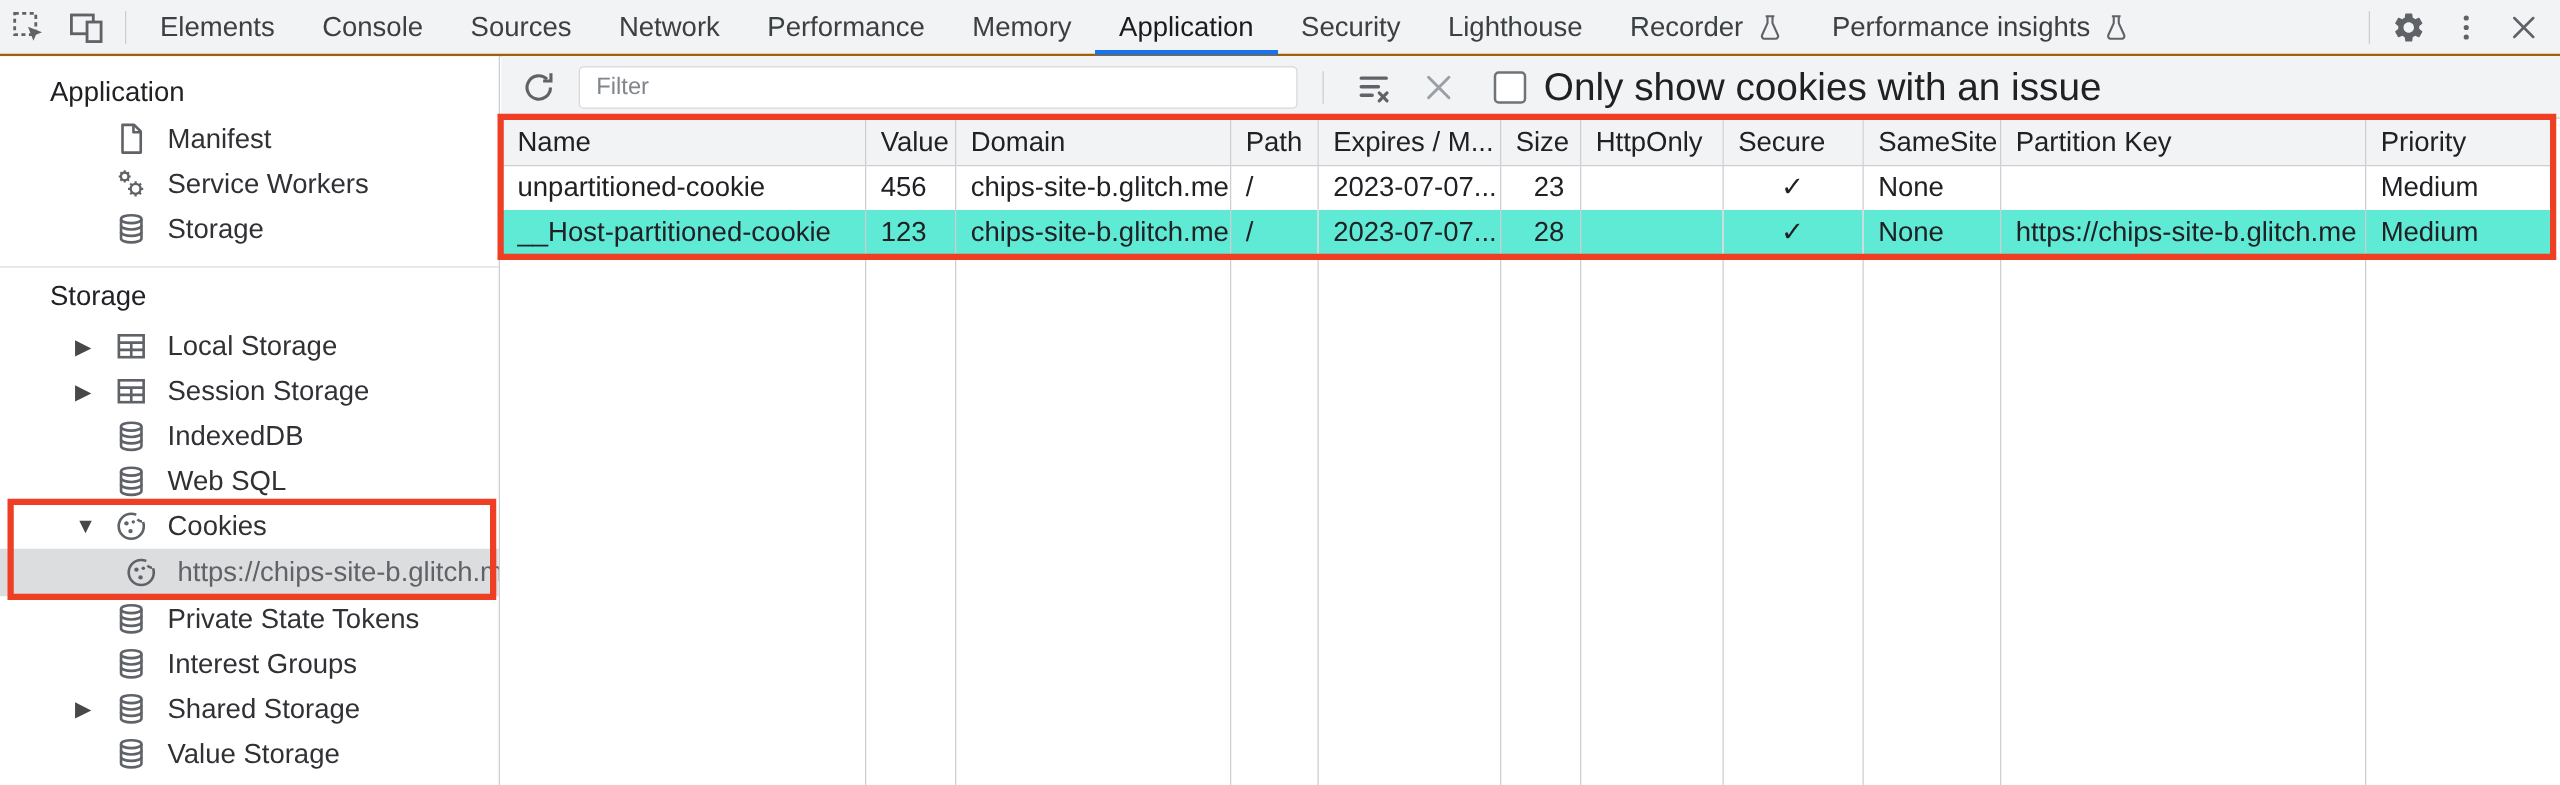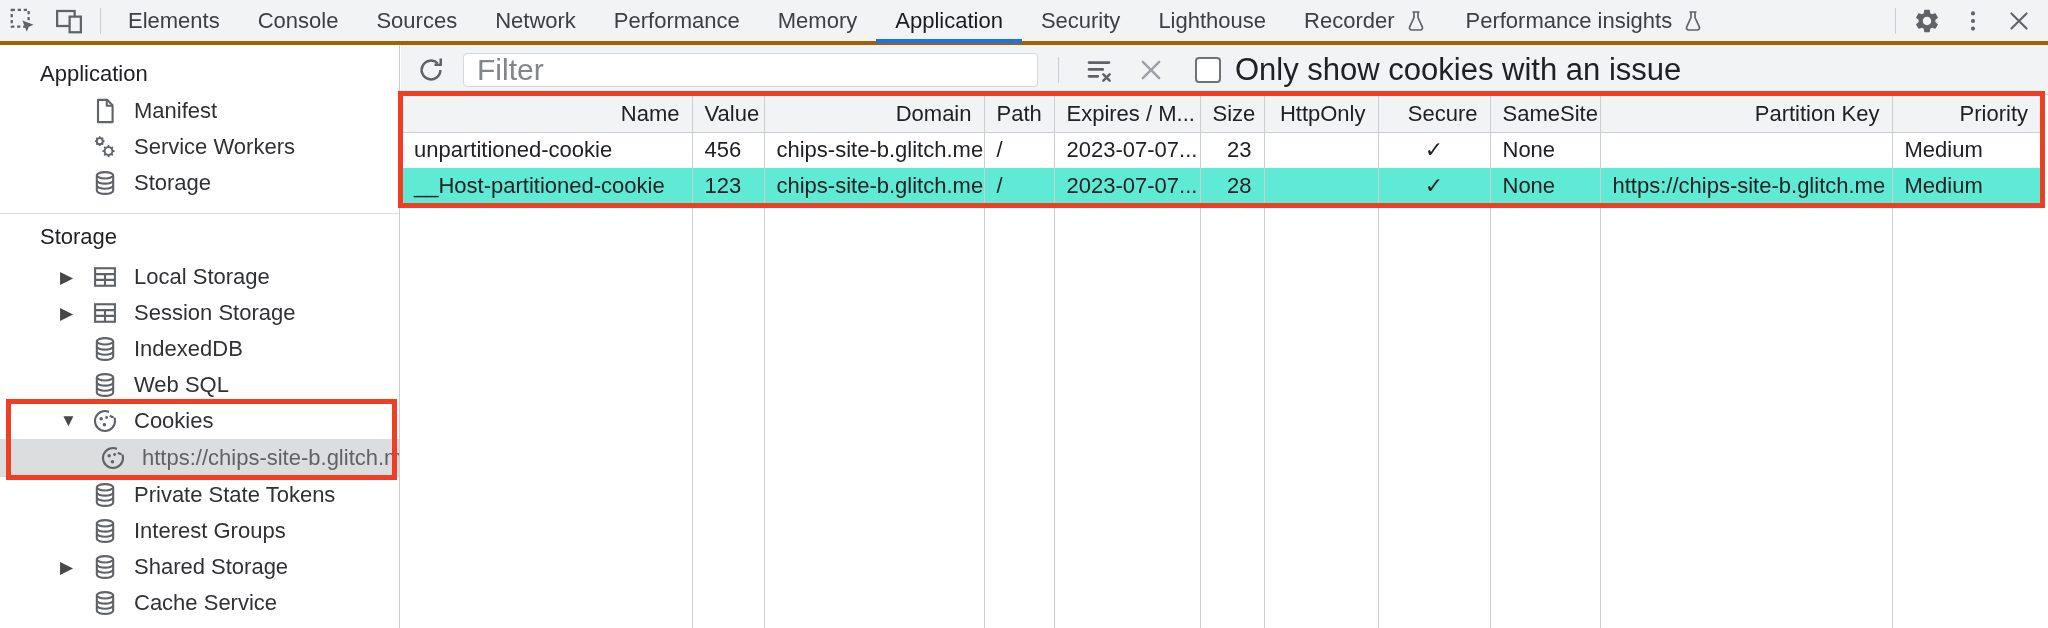--- a/index.html
+++ b/index.html
@@ -4,21 +4,21 @@
 <style>
   * { margin:0; padding:0; box-sizing:border-box; }
   html,body { background:#fff; }
   .page {
     position:relative; width:2048px; height:628px; overflow:hidden;
     font-family:"Liberation Sans", sans-serif; color:#202124; background:#fff;
   }
   
   .tabbar {
     position:absolute; left:0; top:0; width:2048px; height:45px;
-    background:#f1f3f4; border-bottom:4px solid #a16207;
+    background:#f1f3f4; border-bottom:2px solid #a16207;
     display:flex; align-items:center;
   }
   .icon-btn {
     width:46px; height:44px; display:flex; align-items:center; justify-content:center;
     flex:0 0 auto; cursor:pointer;
   }
   .vdiv { width:1px; height:26px; background:#cbcdd1; margin:0 8px; flex:0 0 auto; }
   .tab {
     height:44px; padding:0 19px; display:flex; align-items:center; gap:9px;
     font-size:22px; color:#3c4043; white-space:nowrap; cursor:pointer; flex:0 0 auto;
@@ -40,37 +40,37 @@
   .side-item.child { padding-left:98px; height:38px; }
   .side-item.selected { background:#dcdddf; color:#5f6368; }
   
   .main { position:absolute; left:401px; top:45px; width:1647px; height:583px; background:#fff; }
   .toolbar {
     height:50px; background:#f1f3f4; border-bottom:1px solid #cbcdd1;
     display:flex; align-items:center; padding:0 10px; gap:12px;
   }
   .filter-input {
     width:575px; height:34px; border:1px solid #d5d7da; border-radius:4px;
-    font-family:"Liberation Sans", sans-serif; font-size:30px; padding:0 13px;
+    font-family:"Liberation Sans", sans-serif; font-size:19px; padding:0 13px;
     color:#202124; background:#fff; outline:none;
   }
   .filter-input::placeholder { color:#80868b; }
   .checkbox {
     width:26px; height:26px; border:2px solid #6f7276; border-radius:4px;
     background:#fff; margin-left:12px; flex:0 0 auto; cursor:pointer;
   }
   .check-label { font-size:31px; color:#202124; margin-left:2px; cursor:default; }
   
   .gridarea { position:absolute; left:1px; top:51px; right:8px; bottom:0; }
   table.grid {
     width:100%; height:100%; border-collapse:collapse; table-layout:fixed;
     font-size:22px; color:#202124;
   }
   table.grid th {
-    height:36px; background:#f1f3f4; font-weight:400; text-align:right;
+    height:36px; background:#f1f3f4; font-weight:400; text-align:left;
     padding:0 12px; border-right:1px solid #cdced2; border-bottom:1px solid #cdced2;
     white-space:nowrap; overflow:hidden;
   }
   table.grid th:last-child { border-right:none; }
   table.grid td {
     height:36px; padding:0 12px; border-right:1px solid #cdced2;
     white-space:nowrap; overflow:hidden;
   }
   table.grid td:last-child { border-right:none; }
   tr.stripe td { background:#5eead4; }
@@ -318,21 +318,21 @@
 
     <div class="side-item">
       <span class="exp"></span>
       <span class="s-ic">
         <svg class="ic" width="28" height="28" viewBox="0 0 24 24" fill="none" stroke="#5f6368" stroke-width="1.8">
           <ellipse cx="12" cy="5.4" rx="7" ry="2.7"></ellipse>
           <path d="M5 5.4 v13.2 c0 1.5 3.1 2.7 7 2.7 s7-1.2 7-2.7 V5.4"></path>
           <path d="M5 9.8 c0 1.5 3.1 2.7 7 2.7 s7-1.2 7-2.7 M5 14.2 c0 1.5 3.1 2.7 7 2.7 s7-1.2 7-2.7"></path>
         </svg>
       </span>
-      <span>Cache Service</span>
+      <span>Value Storage</span>
     </div>
   </div>
 
   <div class="main">
     <div class="toolbar">
       <div class="icon-btn" style="width:40px;height:40px;">
         <svg class="ic" width="30" height="30" viewBox="0 0 24 24" fill="none" stroke="#5f6368" stroke-width="2">
           <path d="M19.5 12 a7.5 7.5 0 1 1 -2.2 -5.3"></path>
           <path d="M19.8 2.8 v5 h-5" fill="none"></path>
         </svg>

